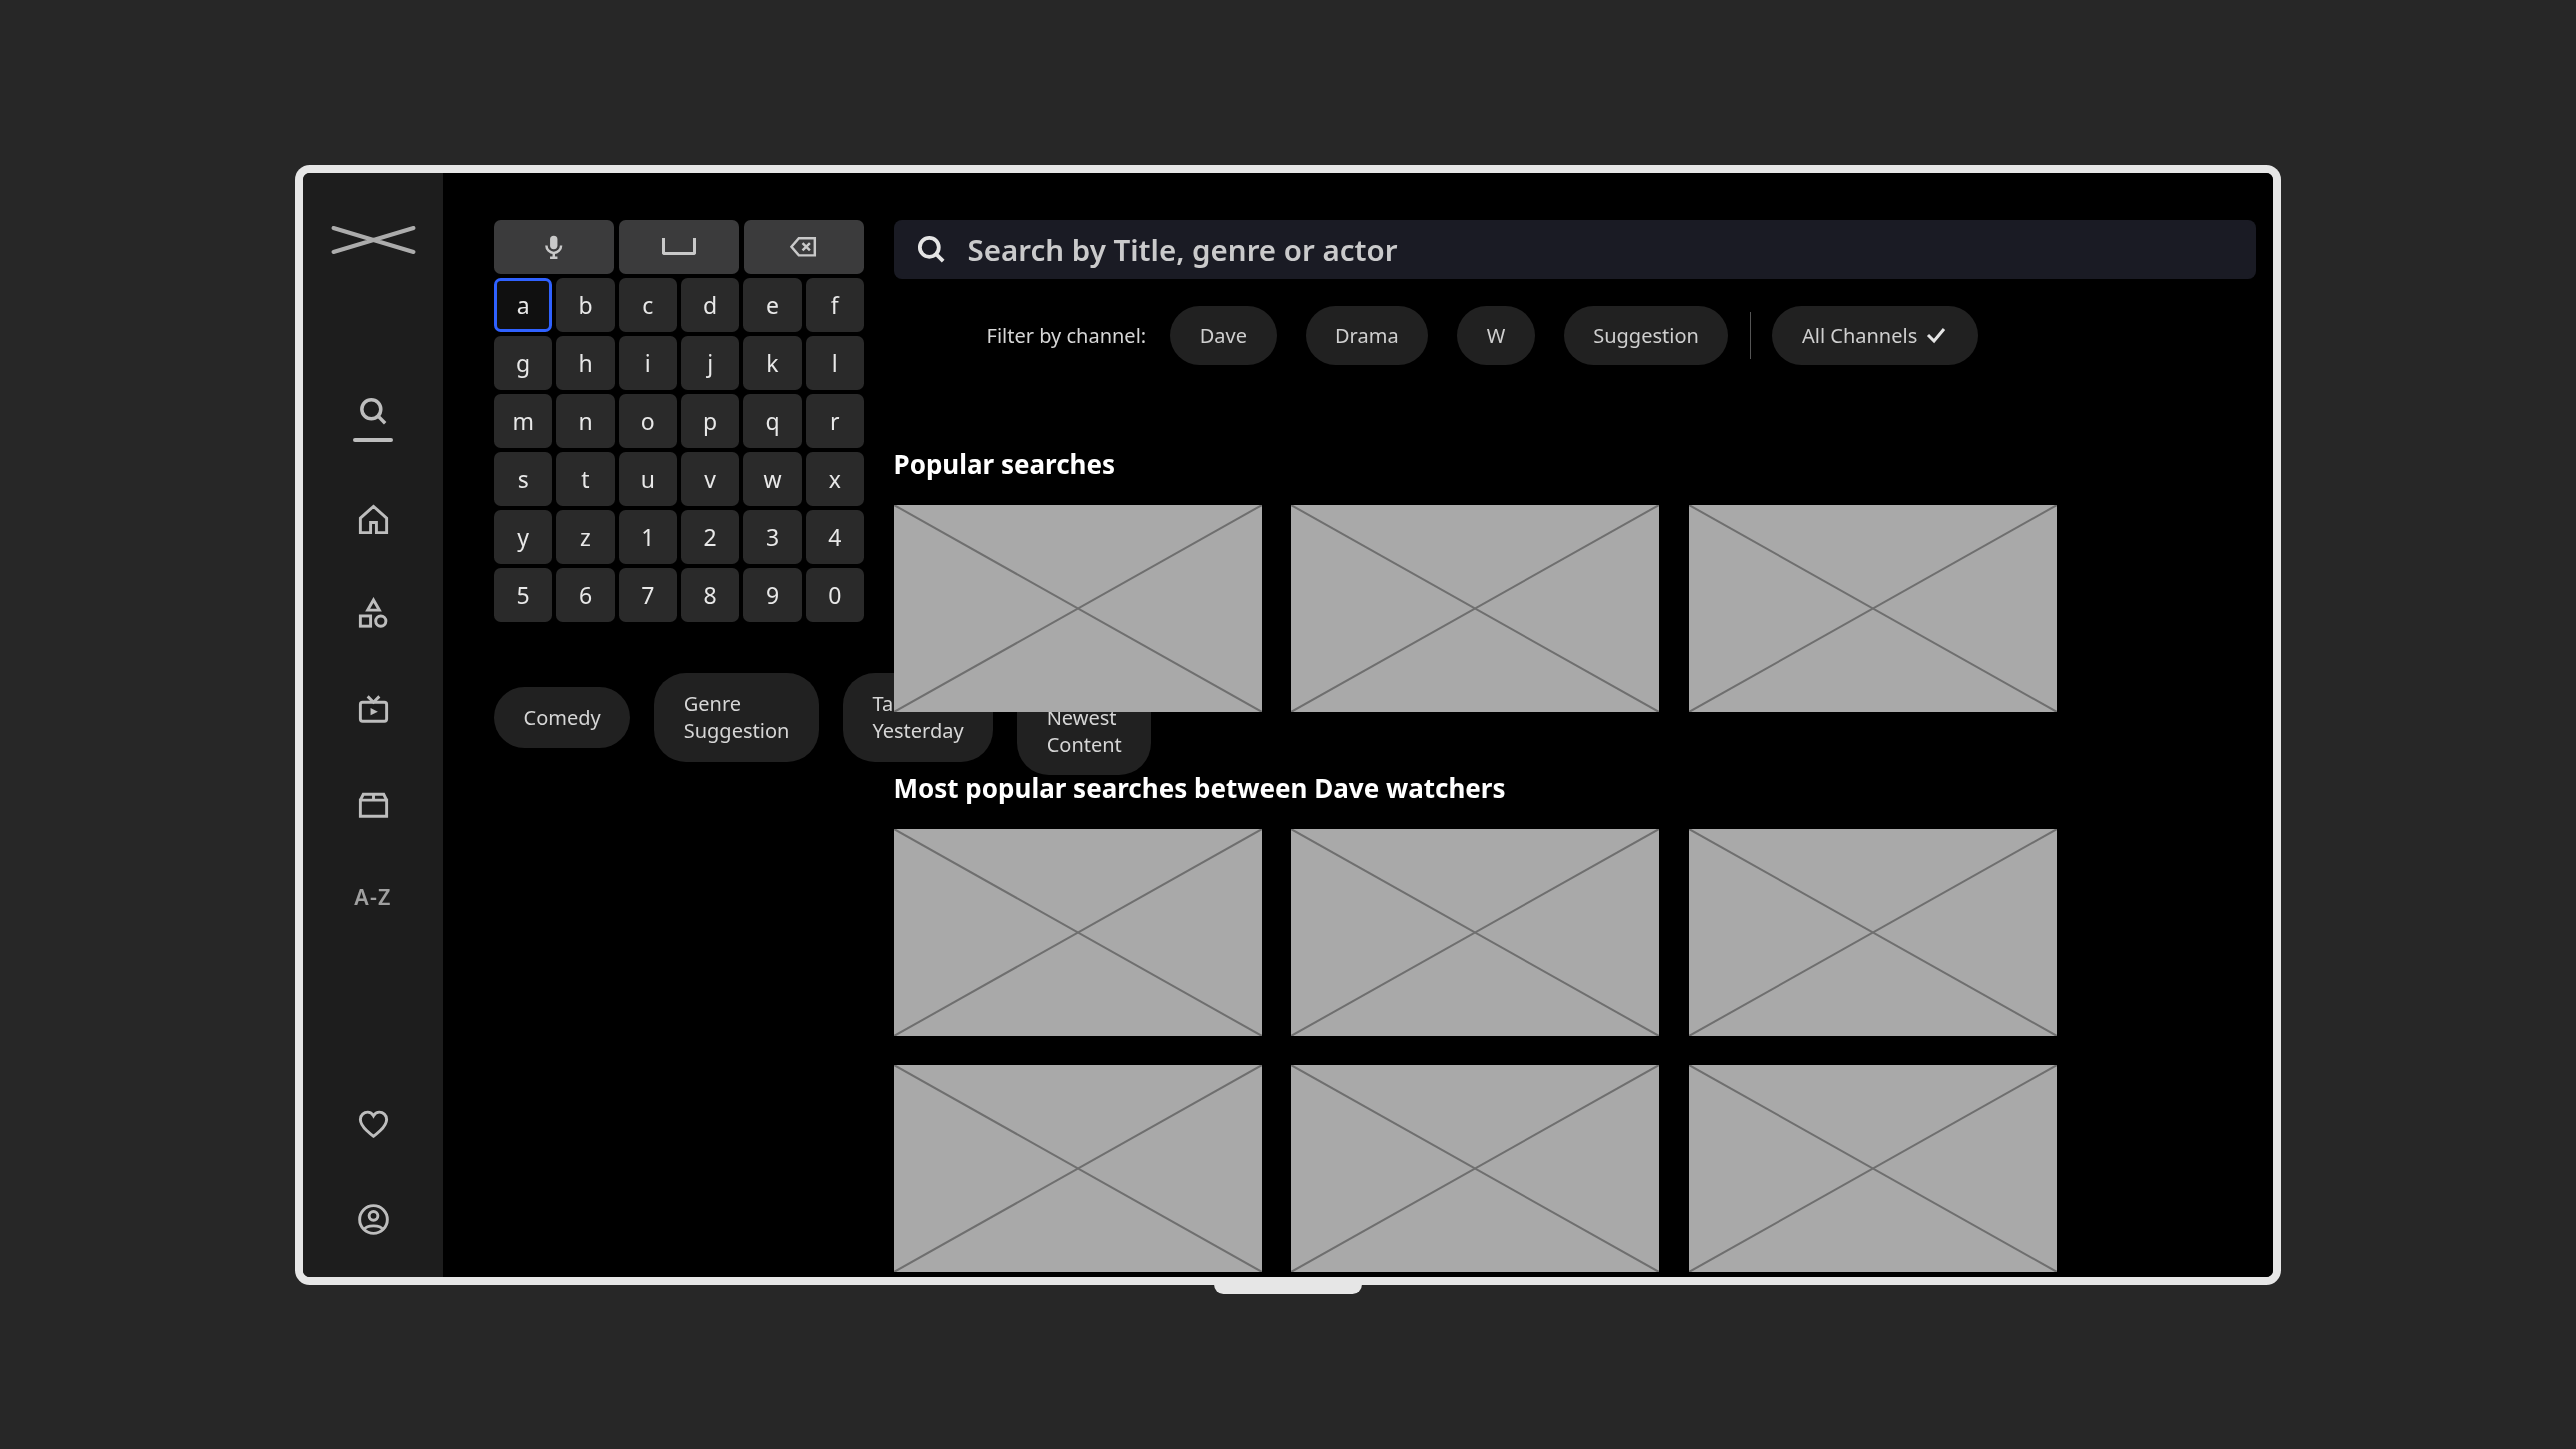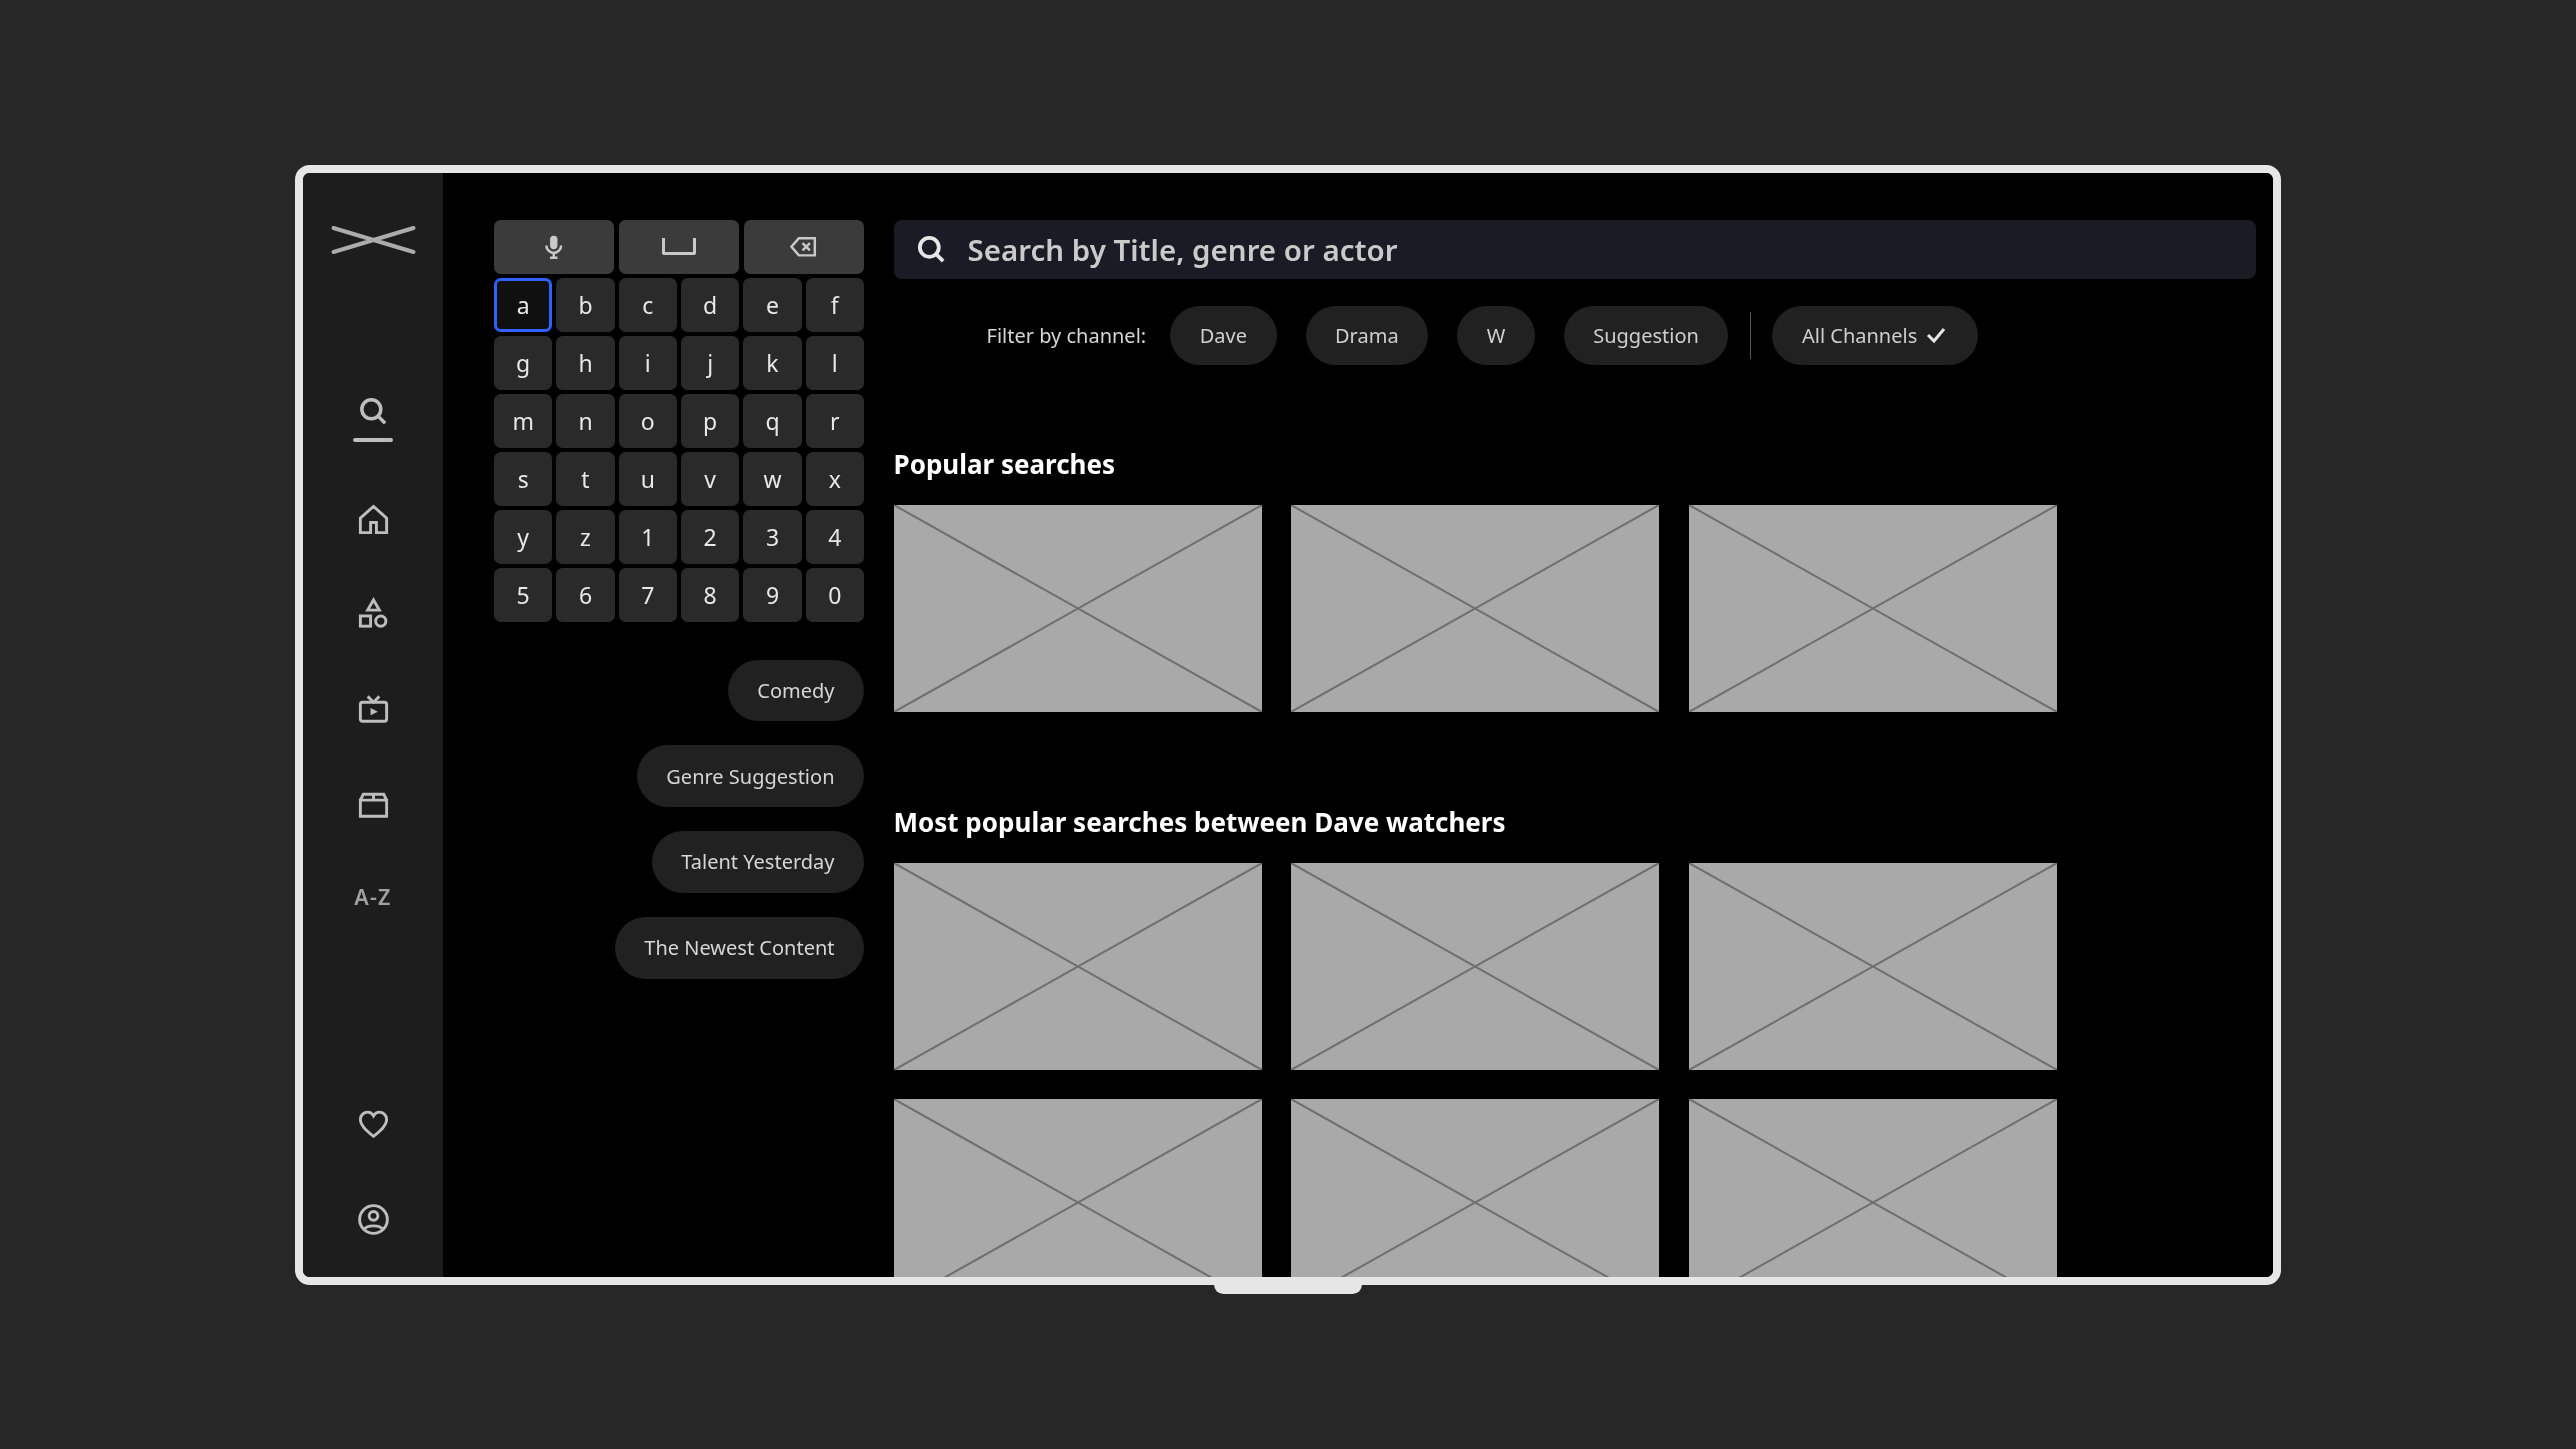--- a/index.html
+++ b/index.html
@@ -73,21 +73,21 @@
   .space-glyph { width: 34px; height: 17.4px; border: 3.4px solid #c9c9c9; border-top: none; border-radius: 0 0 2.7px 2.7px; }
 
   .key-grid { display: grid; grid-template-columns: repeat(6, 1fr); gap: 4px; }
   .key {
     height: 54px; background: #2a2a2a; color: #e8e8e8; font-size: 23px;
     display: flex; align-items: center; justify-content: center; border-radius: 6.7px;
     cursor: pointer;
   }
   .key.focused { border: 3.4px solid #2f61ff; background: #101010; }
 
-  .suggestions { margin-top: 38px; display: flex; flex-direction: column; gap: 24px; align-items: flex-end; }
+  .suggestions { margin-top: 38px; display: flex; gap: 24px; align-items: center; }
   .sug-chip {
     background: #212121; color: #d6d6d6; font-size: 20px;
     padding: 17.4px 29.5px; border-radius: 32px; cursor: pointer;
   }
 
   
   .search-bar {
     height: 59px; background: #1a1b24; border-radius: 8px;
     display: flex; align-items: center; padding: 16px 20px; gap: 19px;
   }
@@ -98,21 +98,21 @@
   .filter-label { color: #d6d6d6; font-size: 20px; margin-right: 6.7px; white-space: nowrap; }
   .chip {
     background: #212121; color: #cfcfcf; font-size: 20px;
     padding: 16px 29.5px; border-radius: 35px; cursor: pointer; white-space: nowrap;
   }
   .chip.all { display: flex; align-items: center; gap: 7px; }
   .chip.all svg { width: 24px; height: 24px; }
   .divider { width: 1.3px; height: 47px; background: #555; margin: 0 4px; }
 
   .section-title { color: #fff; font-size: 26px; font-weight: 700; margin-top: 81px; margin-bottom: 23px; }
-  .section-title.second { margin-top: 92px; }
+  .section-title.second { margin-top: 58px; }
   .card {
     width: 368px; height: 207px; background: #a9a9a9; position: relative; cursor: pointer; flex-shrink: 0;
   }
   .card svg { position: absolute; inset: 0; width: 100%; height: 100%; }
   .row-wrap { display: flex; gap: 29.5px; flex-wrap: wrap; }
 </style>
 </head>
 <body>
 
 <div class="tv-frame">

